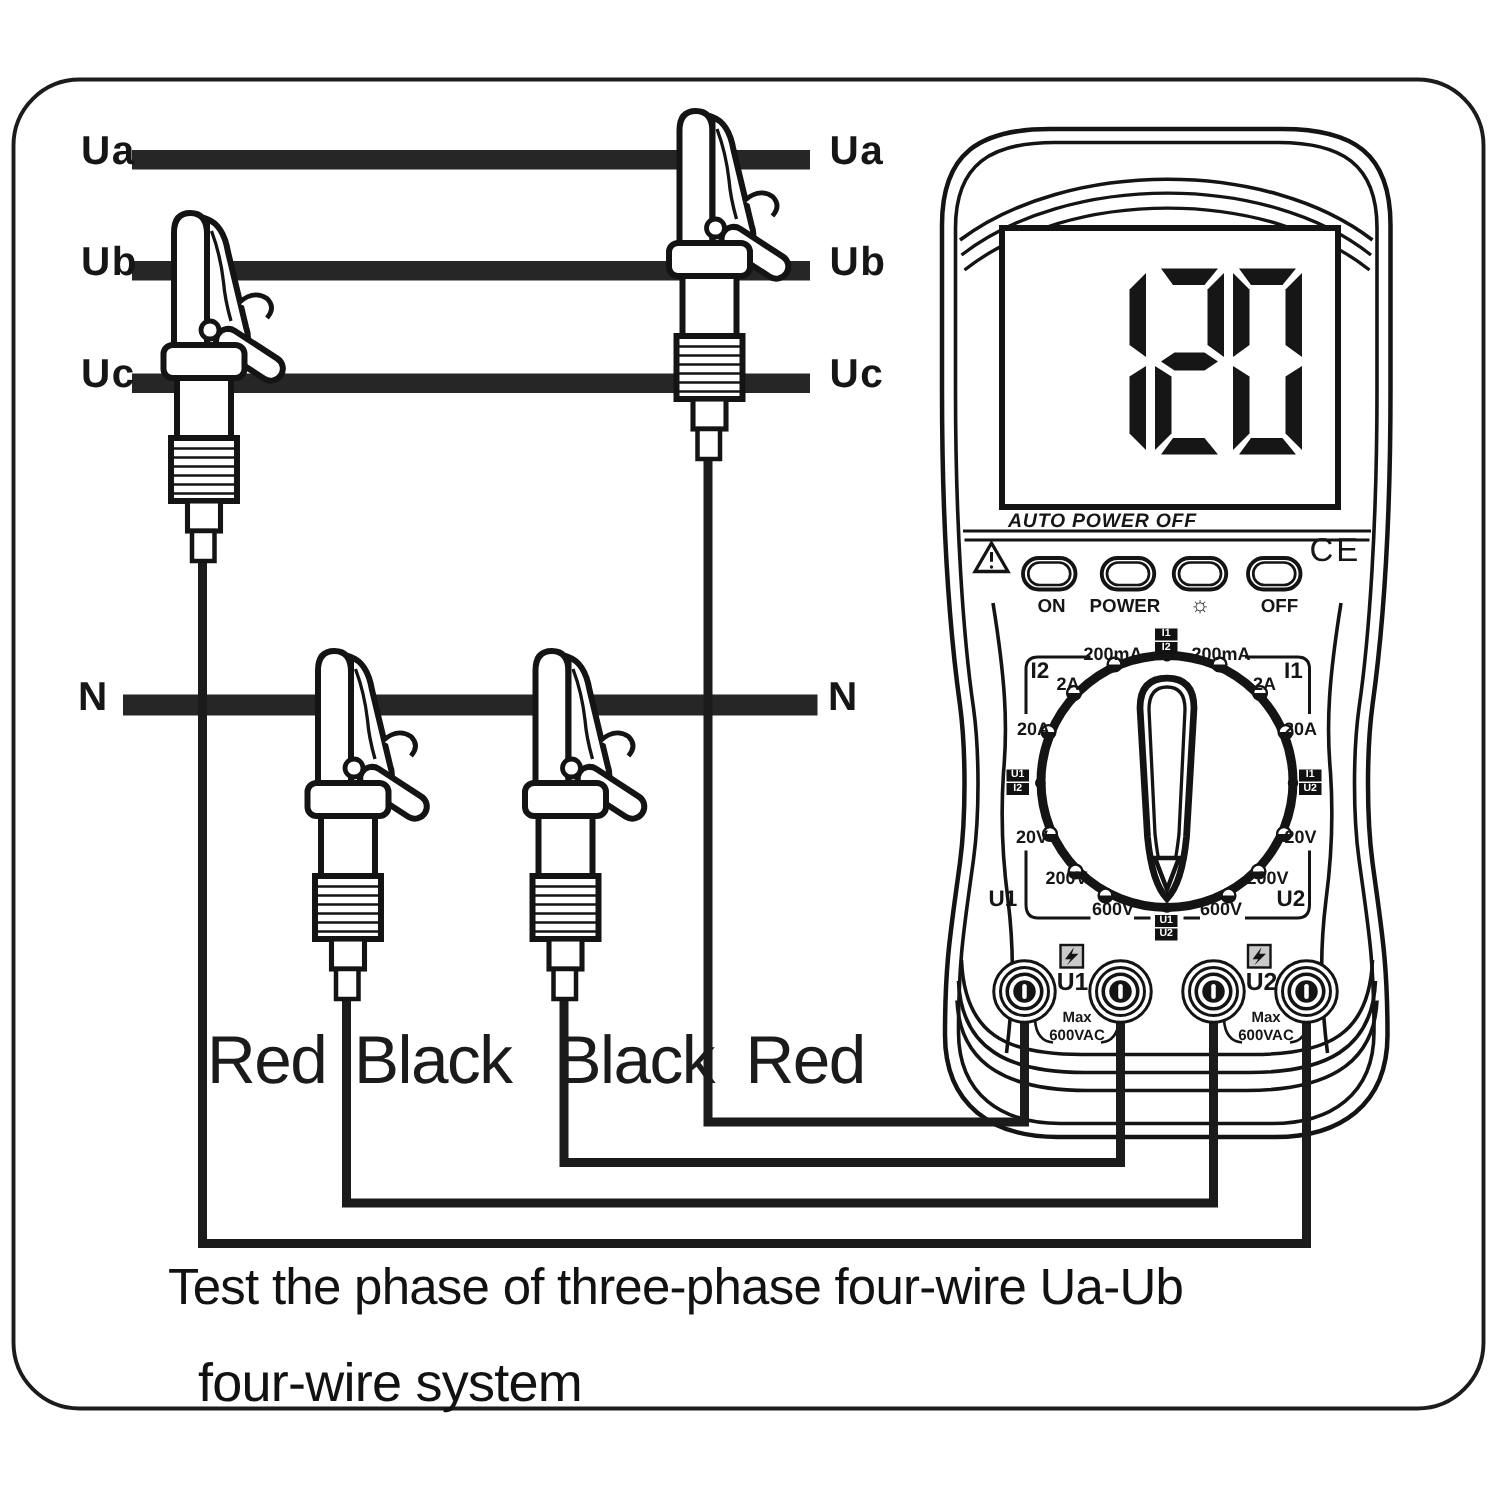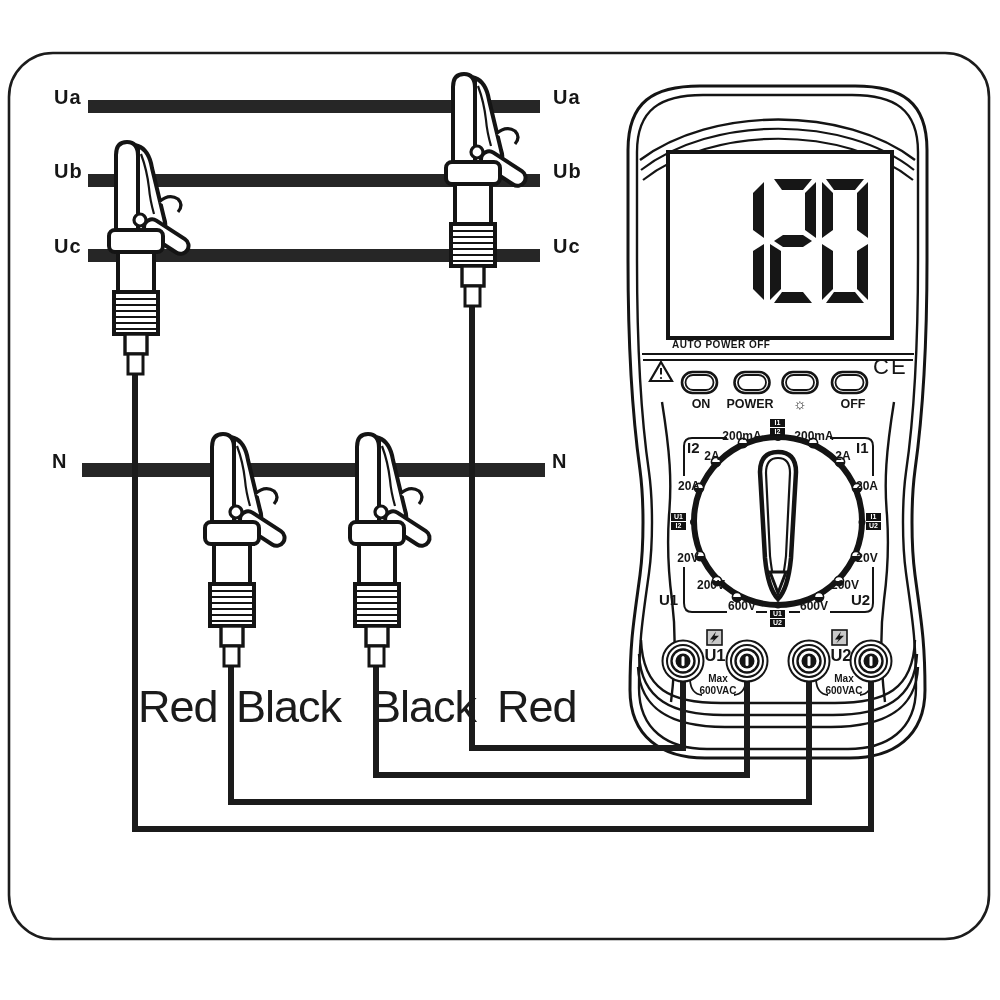--- a/index.html
+++ b/index.html
@@ -1,33 +1,33 @@
 <!DOCTYPE html>
 <html><head>
 <meta charset="utf-8">
 <style>
   html,body{margin:0;padding:0;background:#fff;}
   #stage{position:relative;width:1000px;height:1000px;background:#fff;
          font-family:"Liberation Sans",sans-serif;overflow:hidden;}
   #scene{position:absolute;left:0;top:0;}
   .lbl{position:absolute;color:#161616;white-space:nowrap;line-height:1;}
-  .phase{font-size:20px;font-weight:bold;letter-spacing:1px;}
+  .phase{font-size:27px;font-weight:bold;letter-spacing:1px;}
   .wirecol{font-size:45px;font-weight:400;letter-spacing:-1px;color:#1b1b1b;}
   .cap{font-size:34px;letter-spacing:-0.5px;color:#121212;}
   .cap2{font-size:36px;letter-spacing:-0.5px;color:#121212;}
   .btnlbl{font-size:12.5px;font-weight:bold;transform:translateX(-50%);}
   .sun{font-size:15px;font-weight:bold;transform:translateX(-50%);}
   .dial{font-size:12px;font-weight:bold;transform:translateX(-50%);}
   .corner{font-size:15px;font-weight:bold;}
   .jklbl{font-size:16.5px;font-weight:bold;transform:translateX(-50%);}
   .small{font-size:10px;font-weight:bold;transform:translateX(-50%);}
   .box{position:absolute;width:15px;height:8px;background:#111;color:#fff;
        font-size:7px;font-weight:bold;line-height:8px;text-align:center;
        letter-spacing:0;}
-  .apo{font-size:10px;font-weight:bold;letter-spacing:0.5px;}
+  .apo{font-size:13px;font-weight:bold;font-style:italic;letter-spacing:0.5px;}
   .ce{font-size:22px;font-weight:400;letter-spacing:2px;}
 </style>
 </head>
 <body>
 
 <div id="stage">
 
 <svg id="scene" width="1000" height="1000" viewBox="0 0 1000 1000">
   <defs>
 
@@ -270,14 +270,16 @@
 <div class="box" style="left:770px;top:610px">U1</div>
 <div class="box" style="left:770px;top:619px">U2</div>
 
 <div class="lbl jklbl" style="left:715px;top:647px">U1</div>
 <div class="lbl jklbl" style="left:841px;top:647px">U2</div>
 <div class="lbl small" style="left:718px;top:674px">Max</div>
 <div class="lbl small" style="left:844px;top:674px">Max</div>
 <div class="lbl small" style="left:718px;top:686px">600VAC</div>
 <div class="lbl small" style="left:844px;top:686px">600VAC</div>
 
+<div class="lbl cap" style="left:112px;top:841px">Test the phase of three-phase four-wire Ua-Ub</div>
+<div class="lbl cap2" style="left:132px;top:904px">four-wire system</div>
 
 </div>
 
 </body></html>

